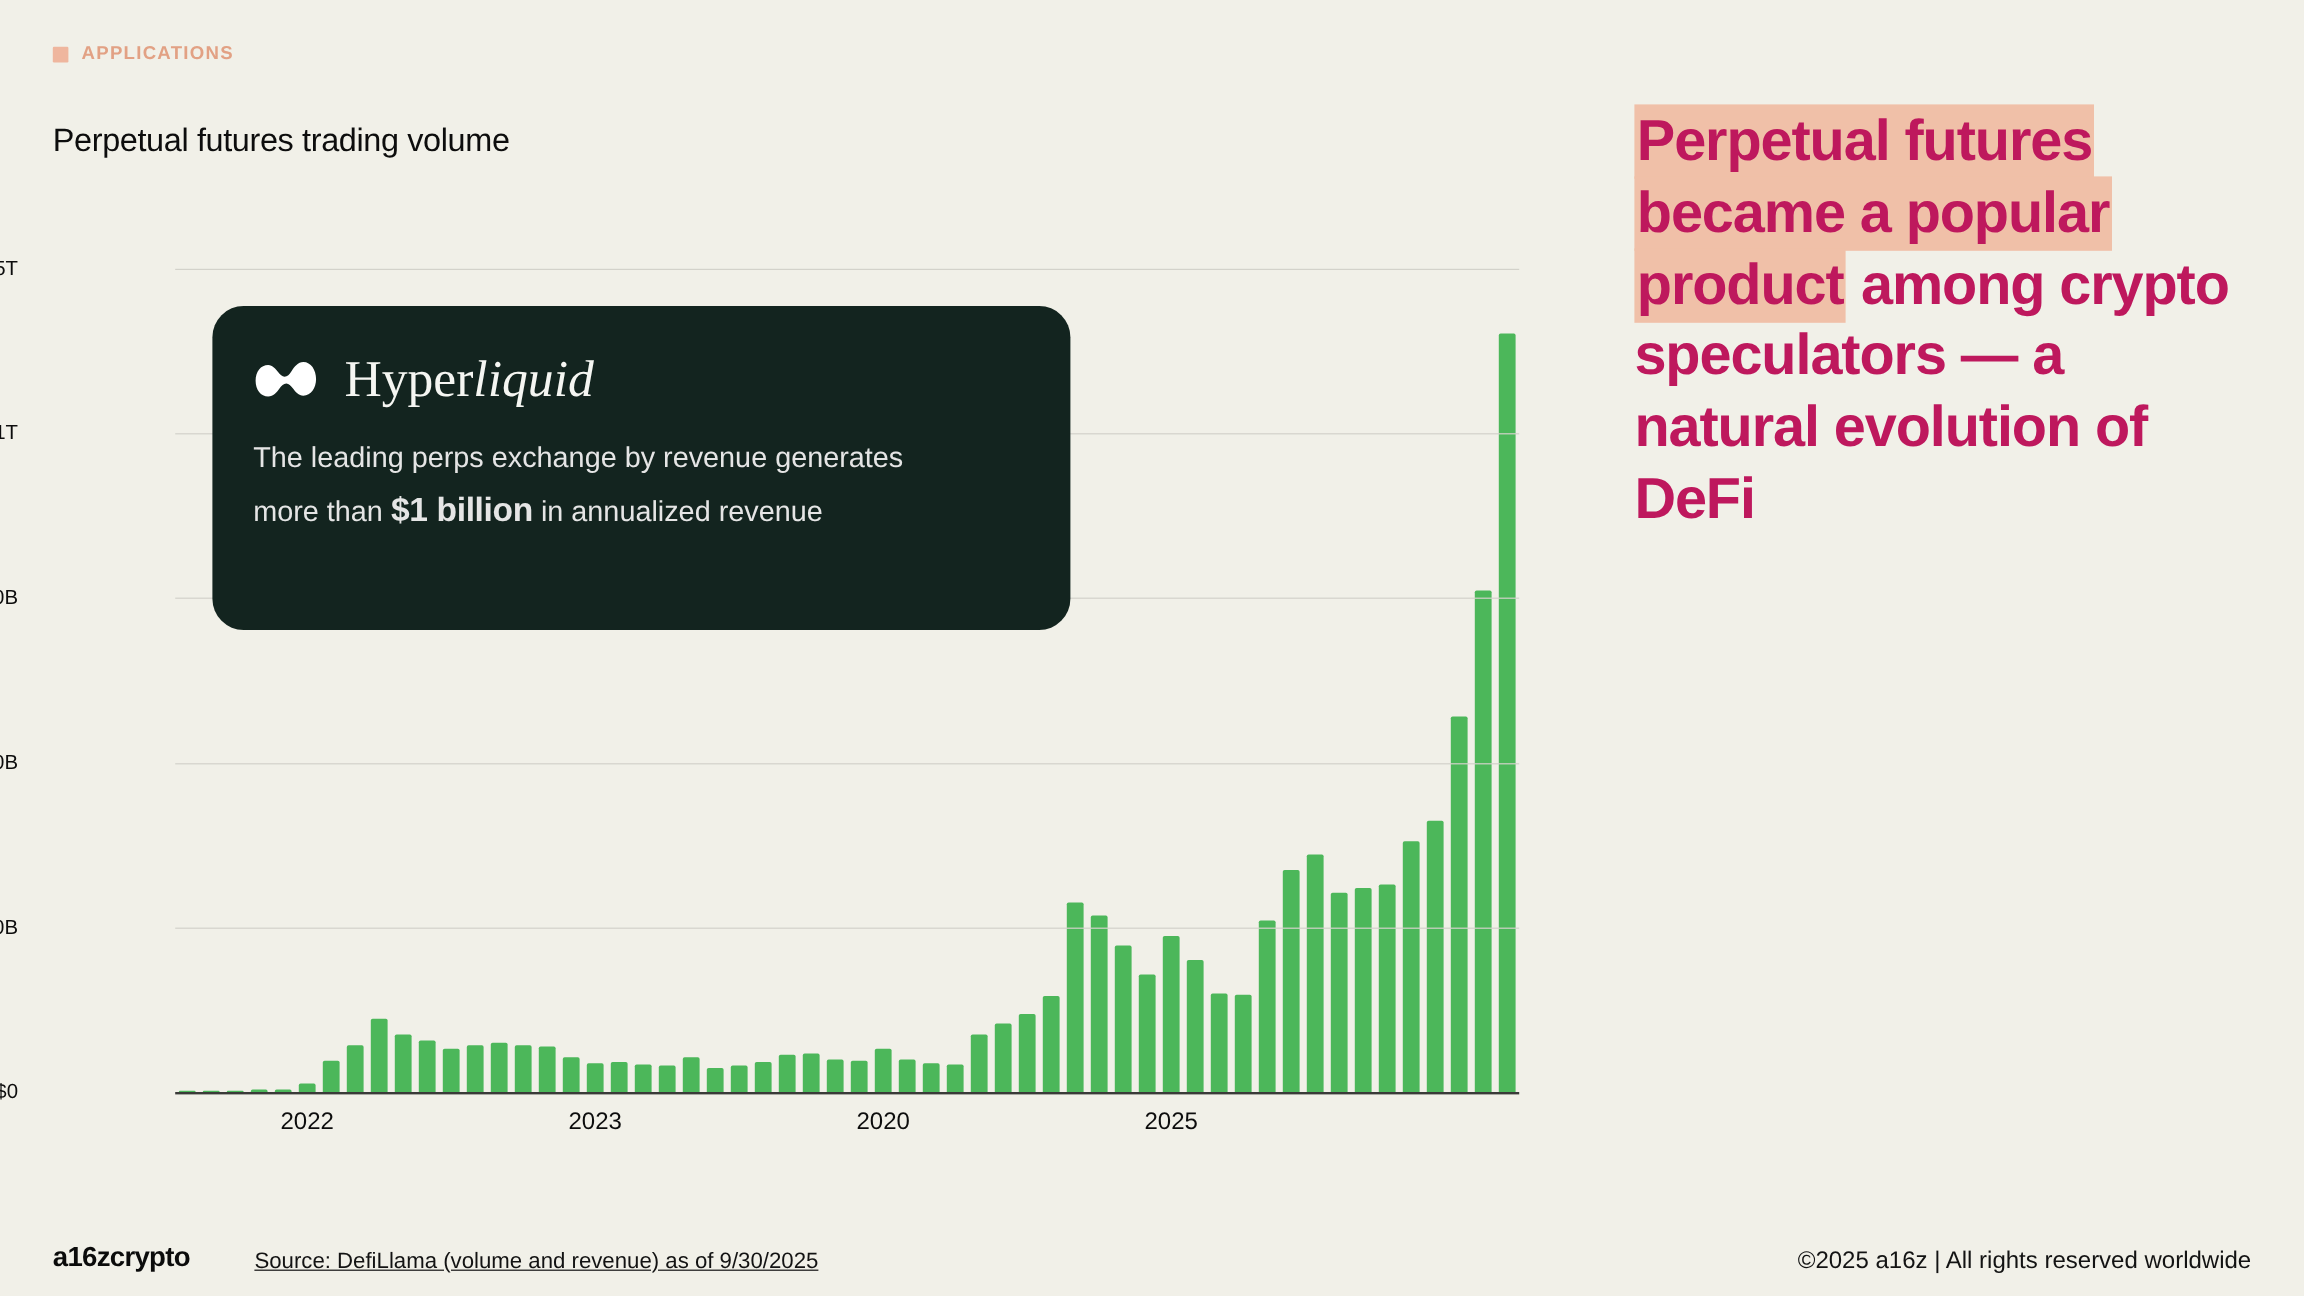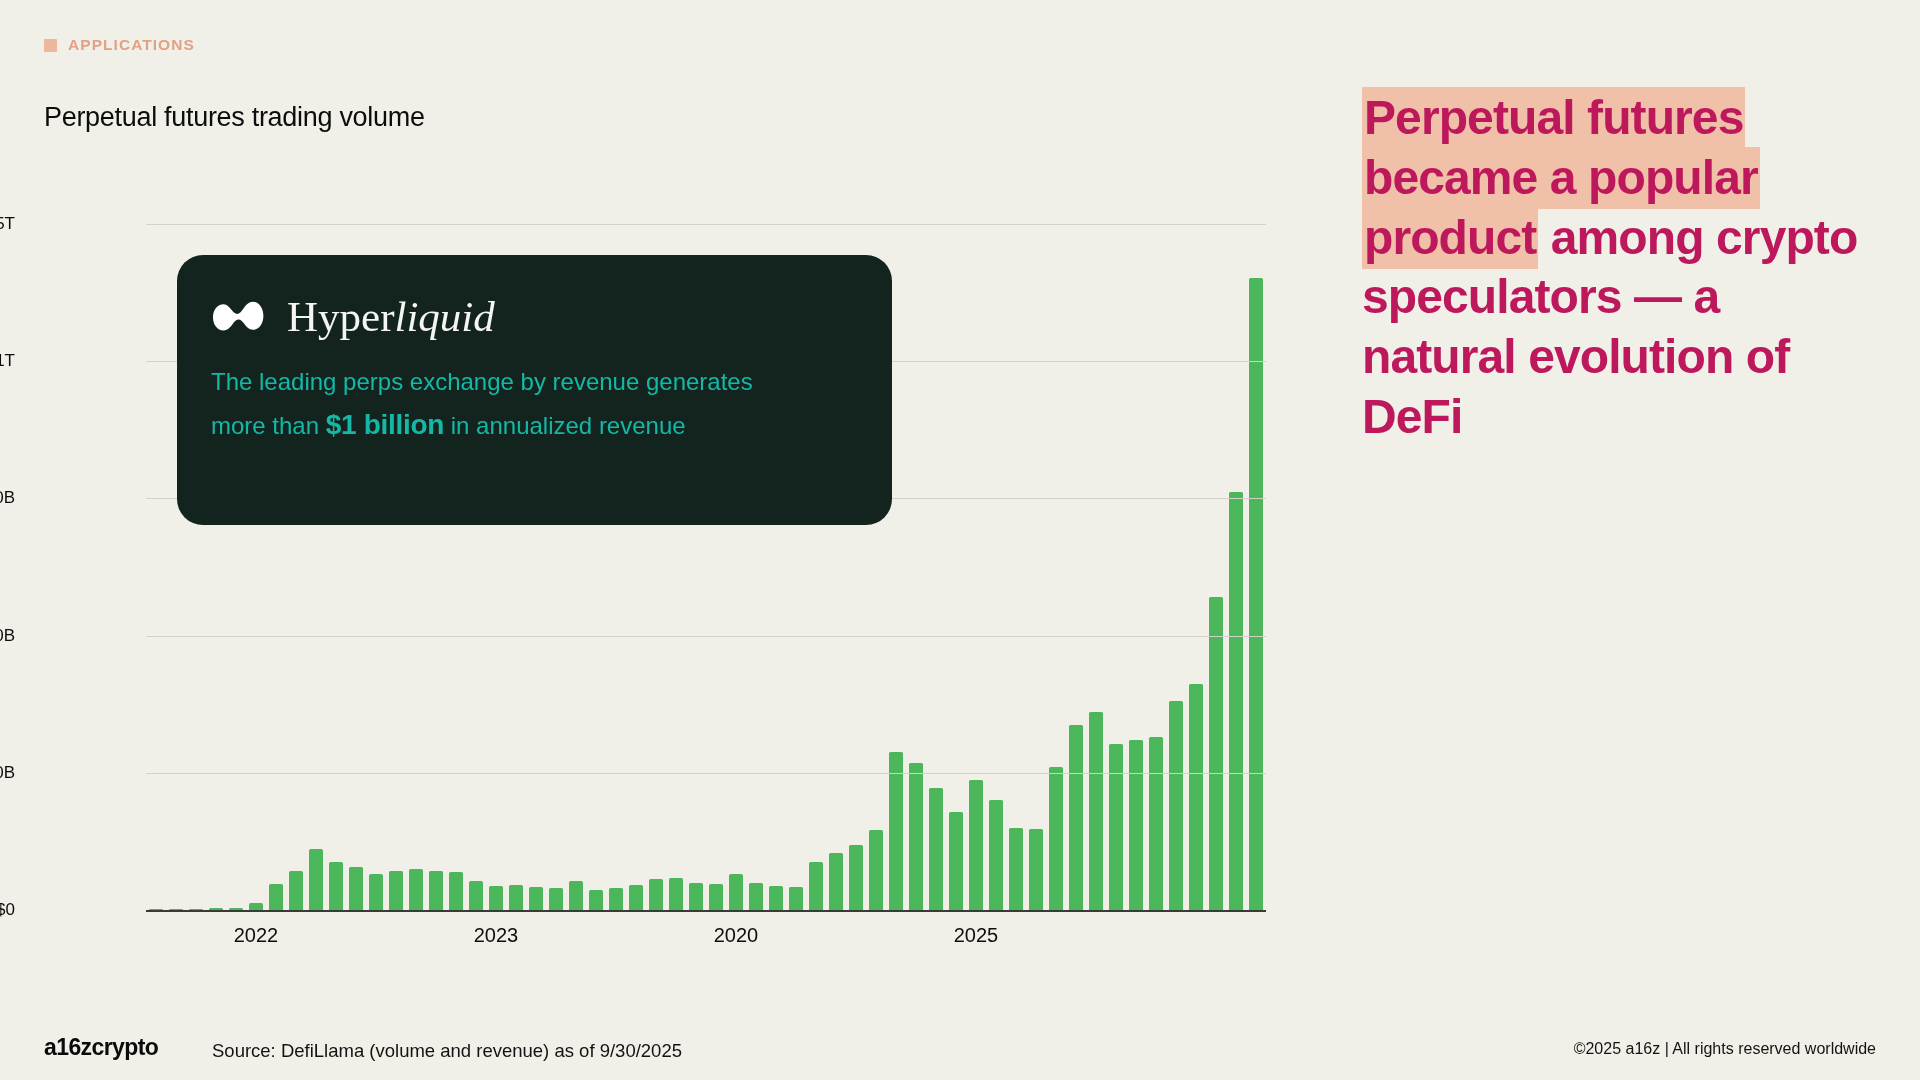--- a/index.html
+++ b/index.html
@@ -69,21 +69,21 @@
   .callout-brand { display: flex; align-items: center; gap: 20px; height: 62px; }
   .hl-logo { width: 56px; height: 42px; flex: none; }
   .brand-word {
     font-family: "Liberation Serif", serif;
     font-size: 43px; color: #f5f6f2; line-height: 1;
     letter-spacing: 0px;
   }
   .brand-word .it { font-style: italic; }
   .callout-body {
     margin-top: 16px;
-    font-size: 24px; line-height: 1.62; color: #14b8a6;
+    font-size: 24px; line-height: 1.62; color: #e5e5e5;
     font-weight: 400;
   }
   .callout-body .big { font-size: 28px; font-weight: 700; letter-spacing: -0.3px; }
 
   
   .headline {
     position: absolute; left: 1362px; top: 88px; width: 520px;
     font-size: 48px; font-weight: 700; line-height: 1.245;
     color: #be185d; letter-spacing: -0.9px;
   }
@@ -92,25 +92,25 @@
     padding: 4px 2px 5px 2px;
     box-decoration-break: clone;
     -webkit-box-decoration-break: clone;
   }
 
   
   .footer-logo { position: absolute; left: 44px; top: 1035px; }
   .footer-logo svg { display: block; }
   .footer-source {
     position: absolute; left: 212px; top: 1040px;
-    font-size: 18.5px; color: #131313;
+    font-size: 18.5px; color: #131313; text-decoration: underline;
   }
   .footer-copy {
     position: absolute; right: 44px; top: 1040px;
-    font-size: 16px; color: #131313; 
+    font-size: 20px; color: #131313; 
   }
 </style>
 </head>
 <body>
 
 <div id="root">
 
   <div class="eyebrow">
     <span class="eyebrow-square"></span>
     <span class="eyebrow-text">APPLICATIONS</span>

